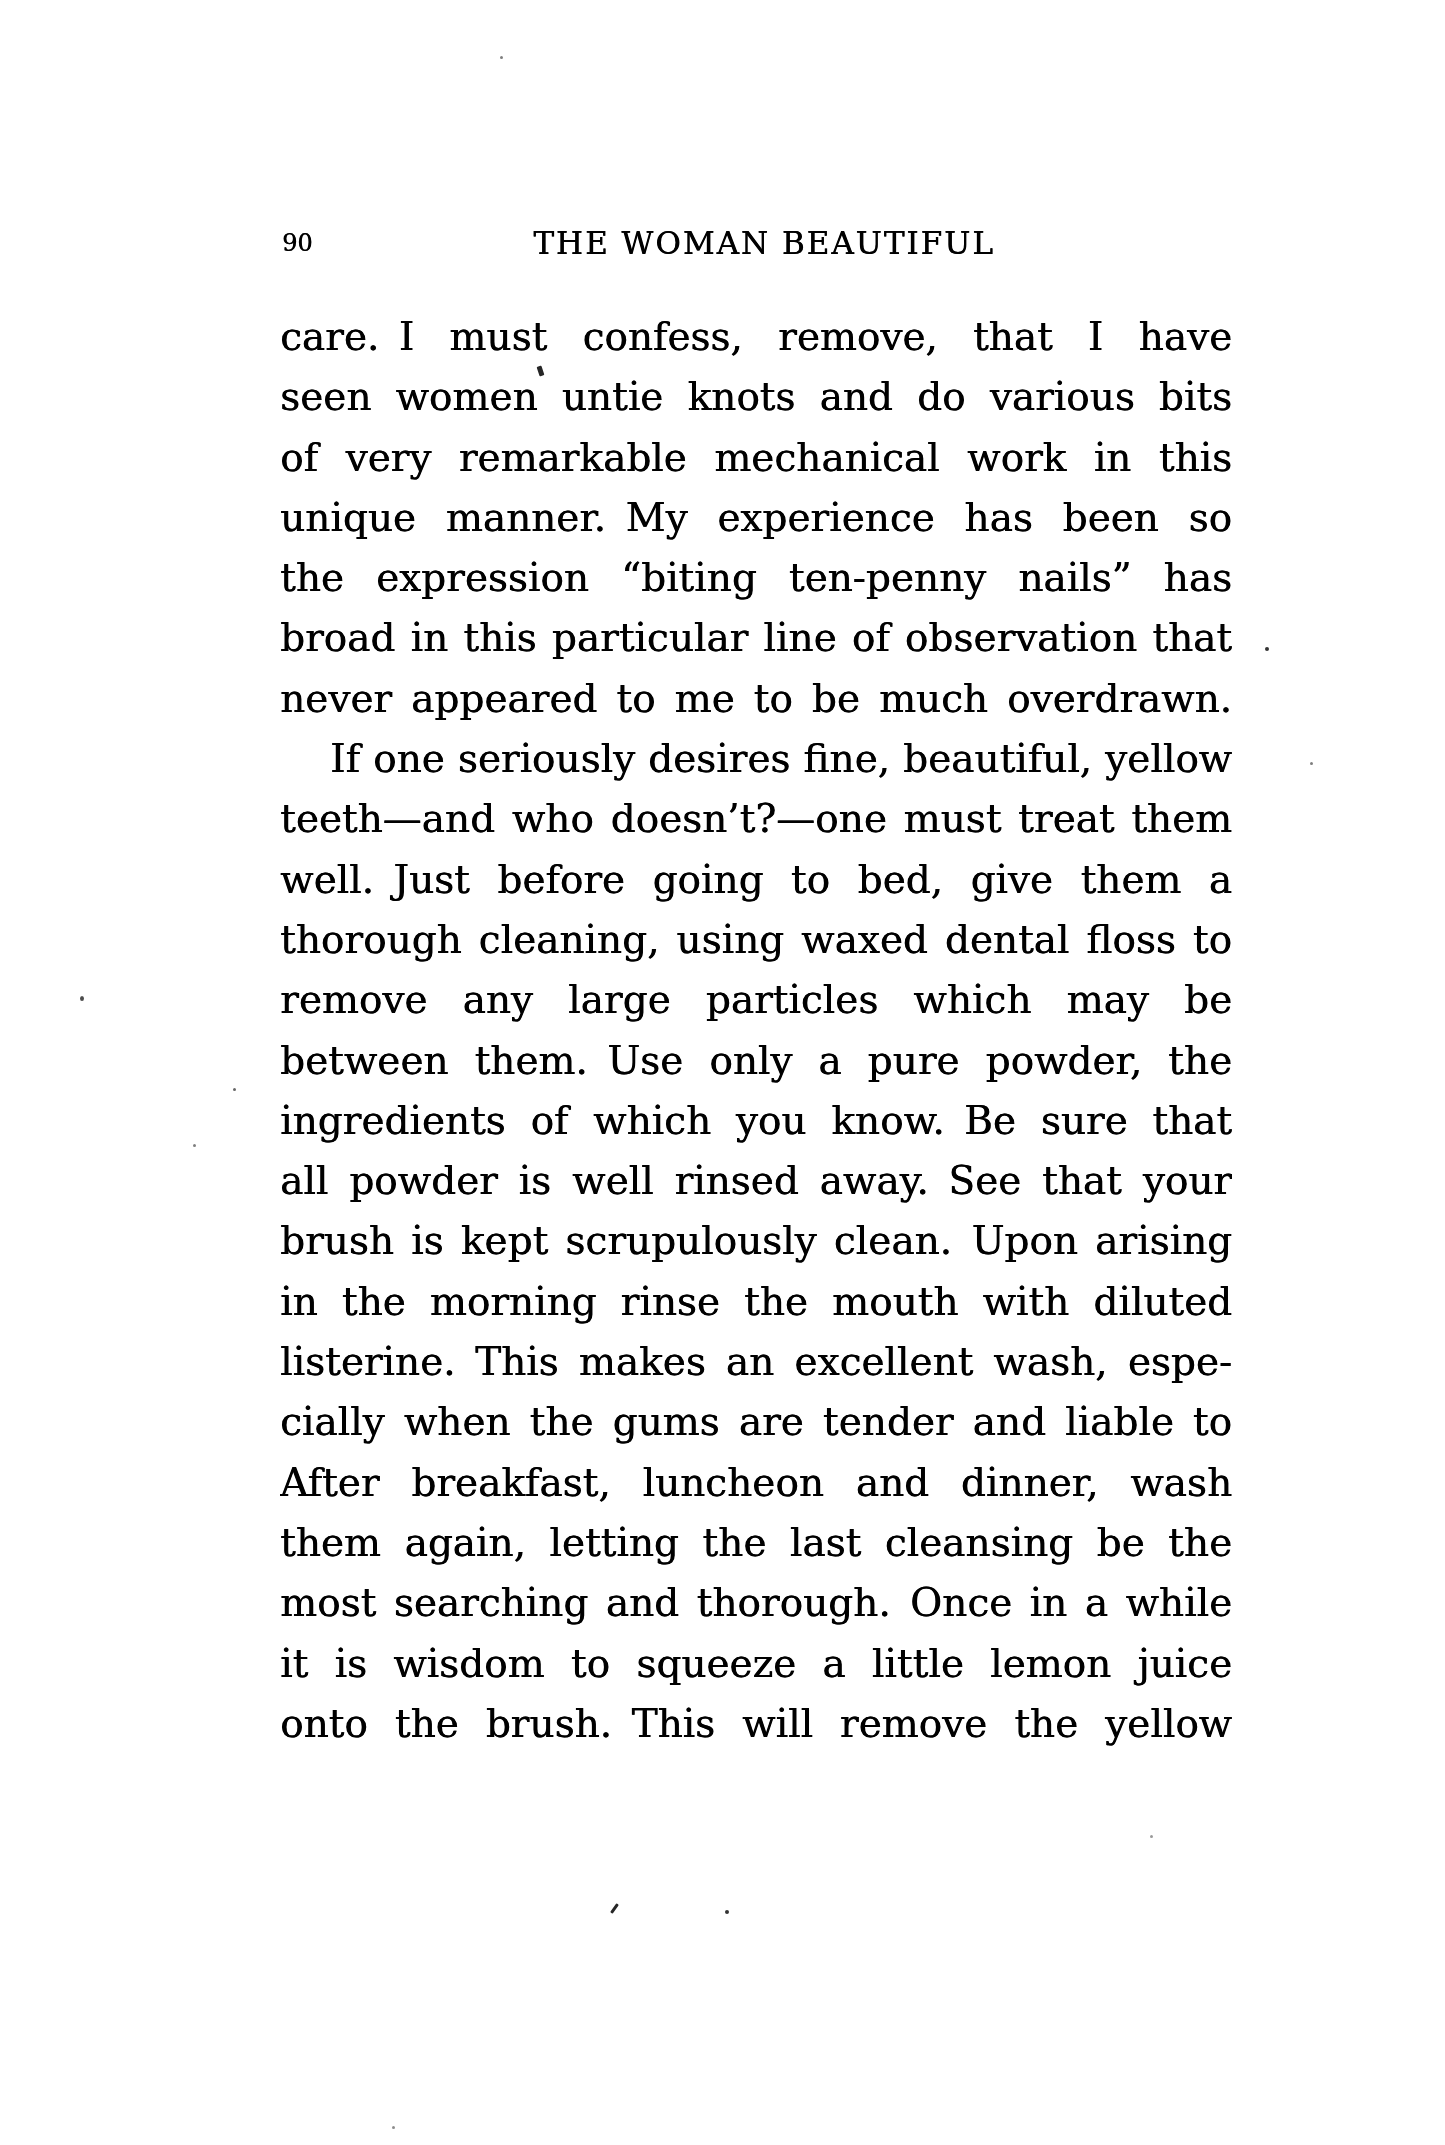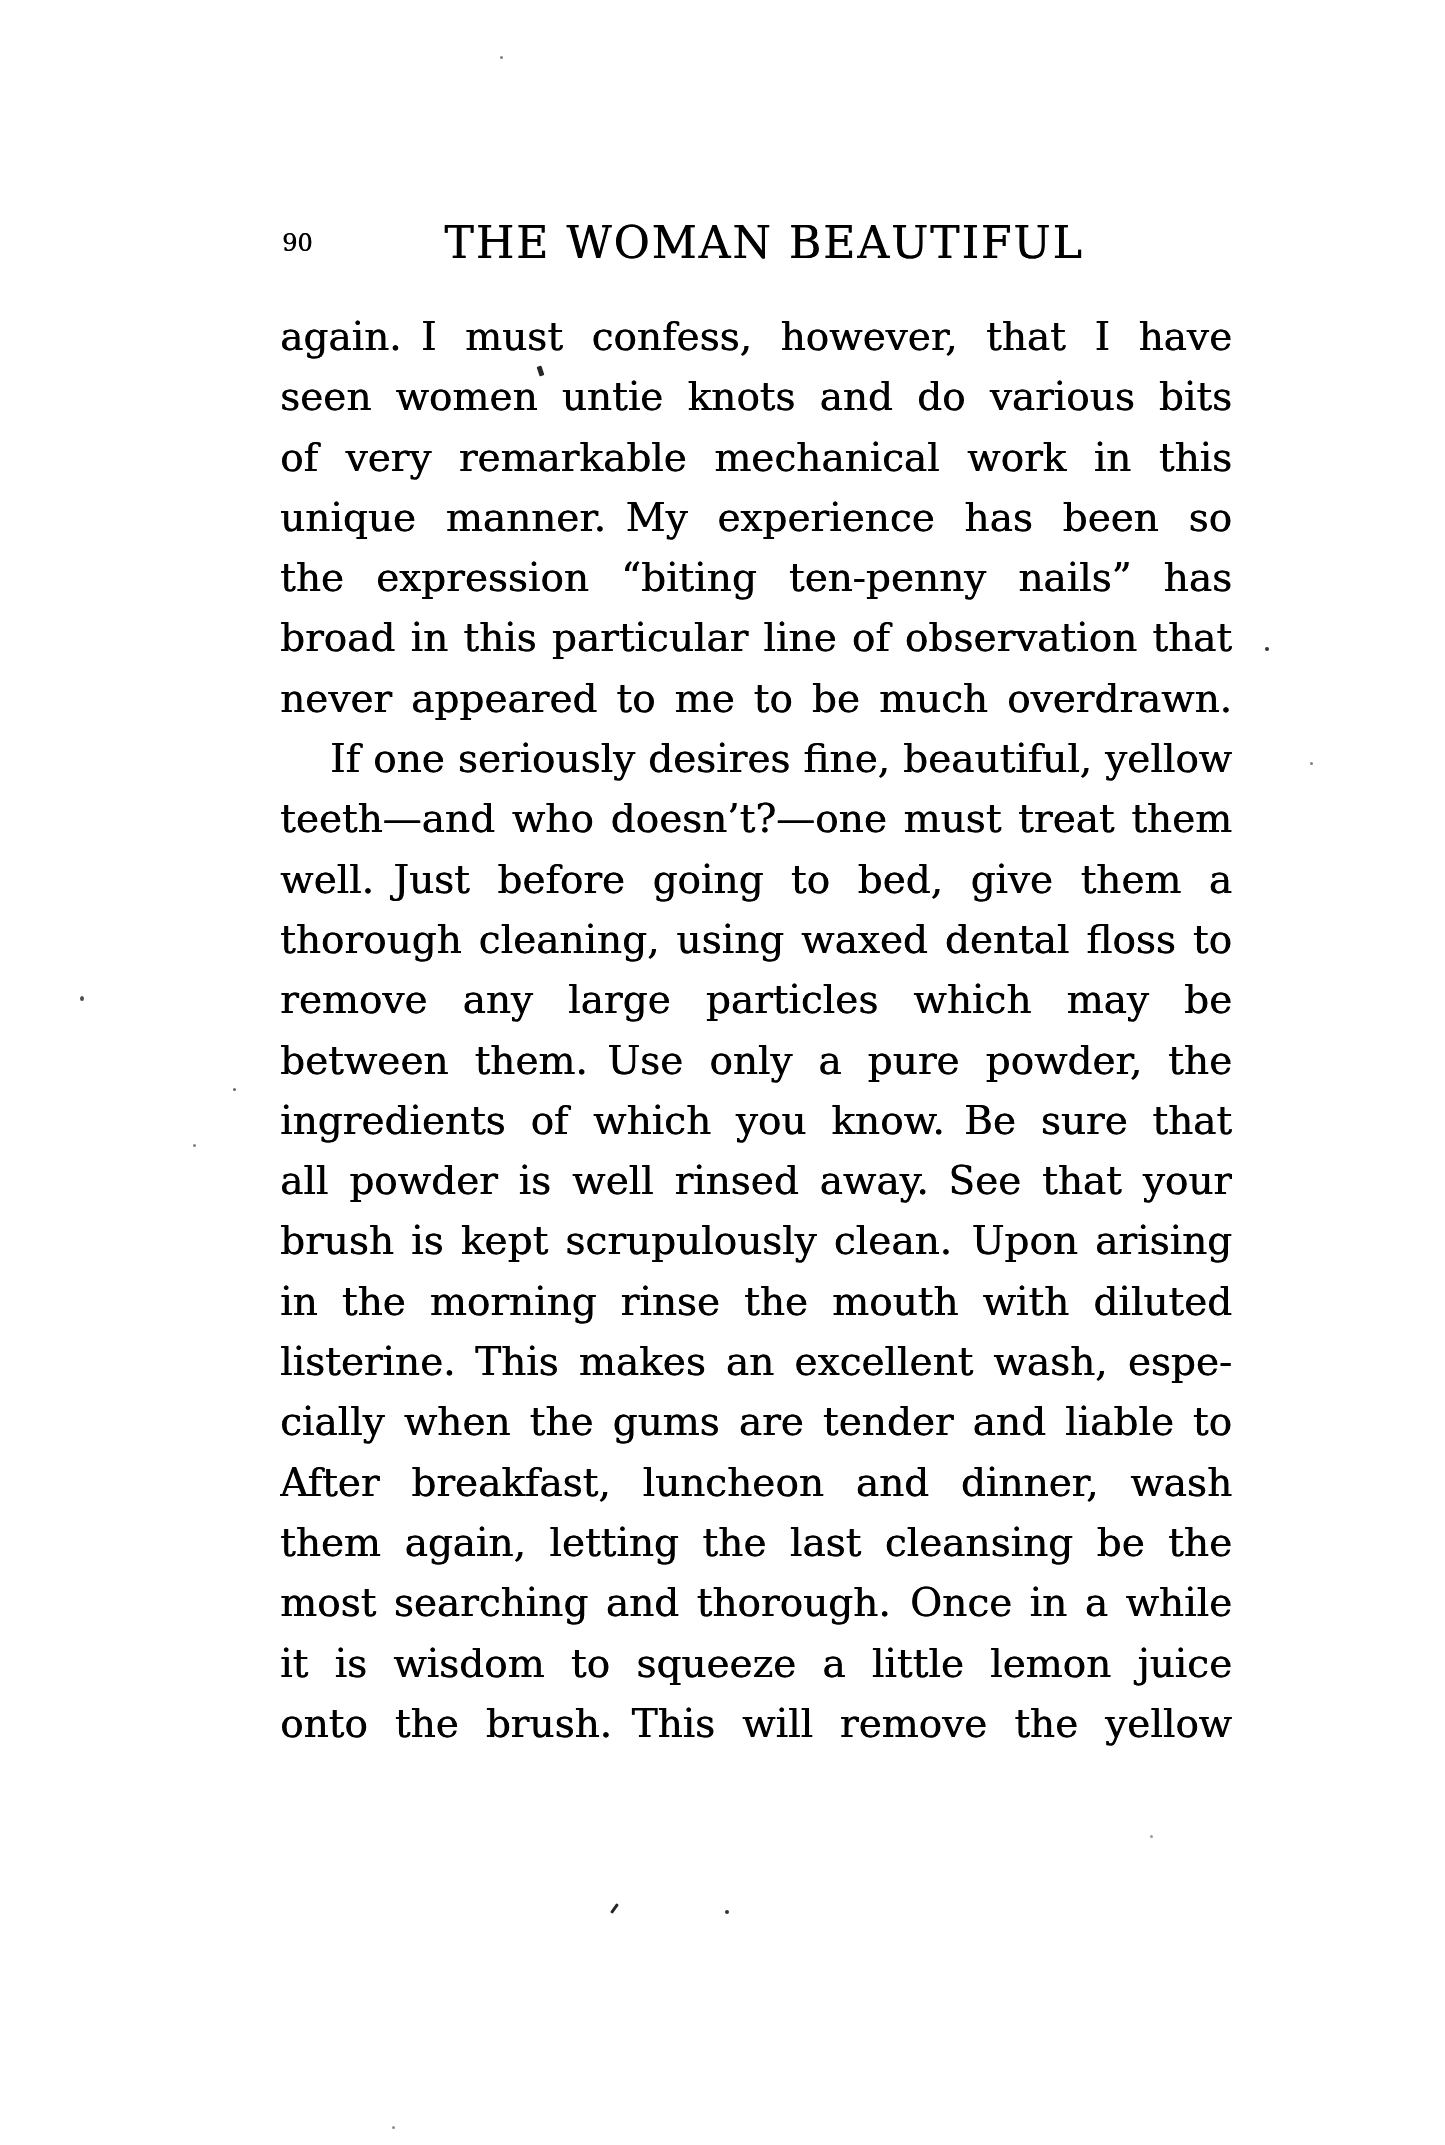--- a/index.html
+++ b/index.html
@@ -16,21 +16,21 @@
   
   .running-head { position:absolute; left:280px; top:221px; width:952px; height:46px; }
   .pagenum {
     position:absolute; left:2px; top:0;
     font-size:24px; line-height:44px;
     text-shadow:0.5px 0 0 currentColor;
   }
   .title {
     margin:0; position:absolute; left:16px; right:0; top:0;
     text-align:center; font-weight:normal;
-    font-size:44px; line-height:44px; letter-spacing:2px;
+    font-size:31px; line-height:44px; letter-spacing:2px;
     text-shadow:0.5px 0 0 currentColor;
   }
   
   .textblock {
     position:absolute; left:280px; top:307px; width:952px;
     font-size:39px; line-height:60.3px;
     text-shadow:0.5px 0 0 currentColor;
   }
   .line {
     height:60.3px; overflow:hidden;
@@ -47,21 +47,21 @@
 <body>
 
 <div class="page" style="--paper: #ffffff; --ink: #000000;">
 
   <div class="running-head">
     <span class="pagenum">90</span>
     <h1 class="title">THE WOMAN BEAUTIFUL</h1>
   </div>
 
   <div class="textblock">
-      <div class="line">again. I must confess, however, that I have</div>
+      <div class="line">care. I must confess, remove, that I have</div>
       <div class="line">seen women untie knots and do various bits</div>
       <div class="line">of very remarkable mechanical work in this</div>
       <div class="line">unique manner. My experience has been so</div>
       <div class="line">the expression “biting ten-penny nails” has</div>
       <div class="line">broad in this particular line of observation that</div>
       <div class="line">never appeared to me to be much overdrawn.</div>
       <div class="line indent">If one seriously desires fine, beautiful, yellow</div>
       <div class="line">teeth—and who doesn’t?—one must treat them</div>
       <div class="line">well. Just before going to bed, give them a</div>
       <div class="line">thorough cleaning, using waxed dental floss to</div>

